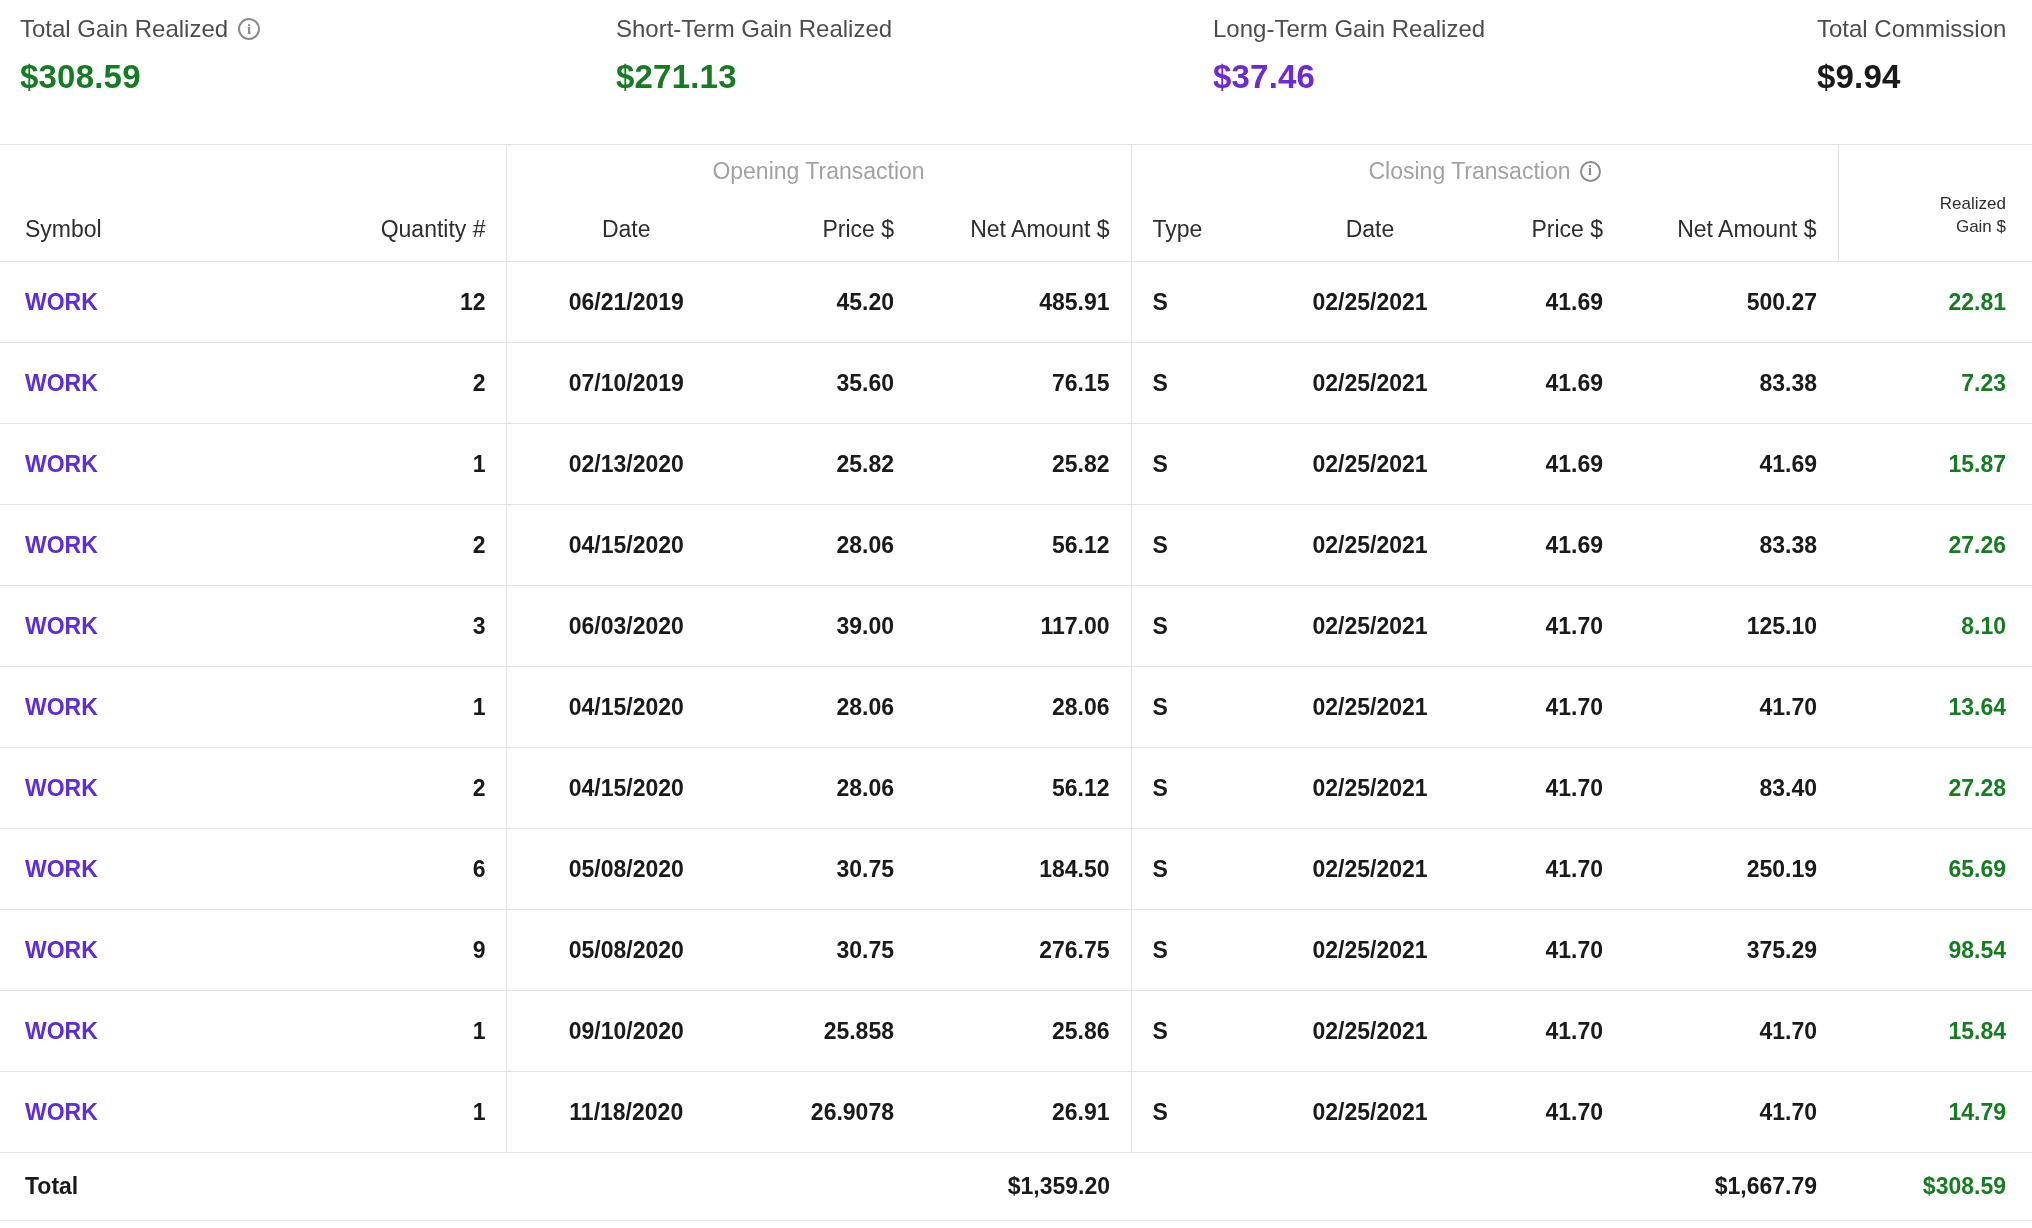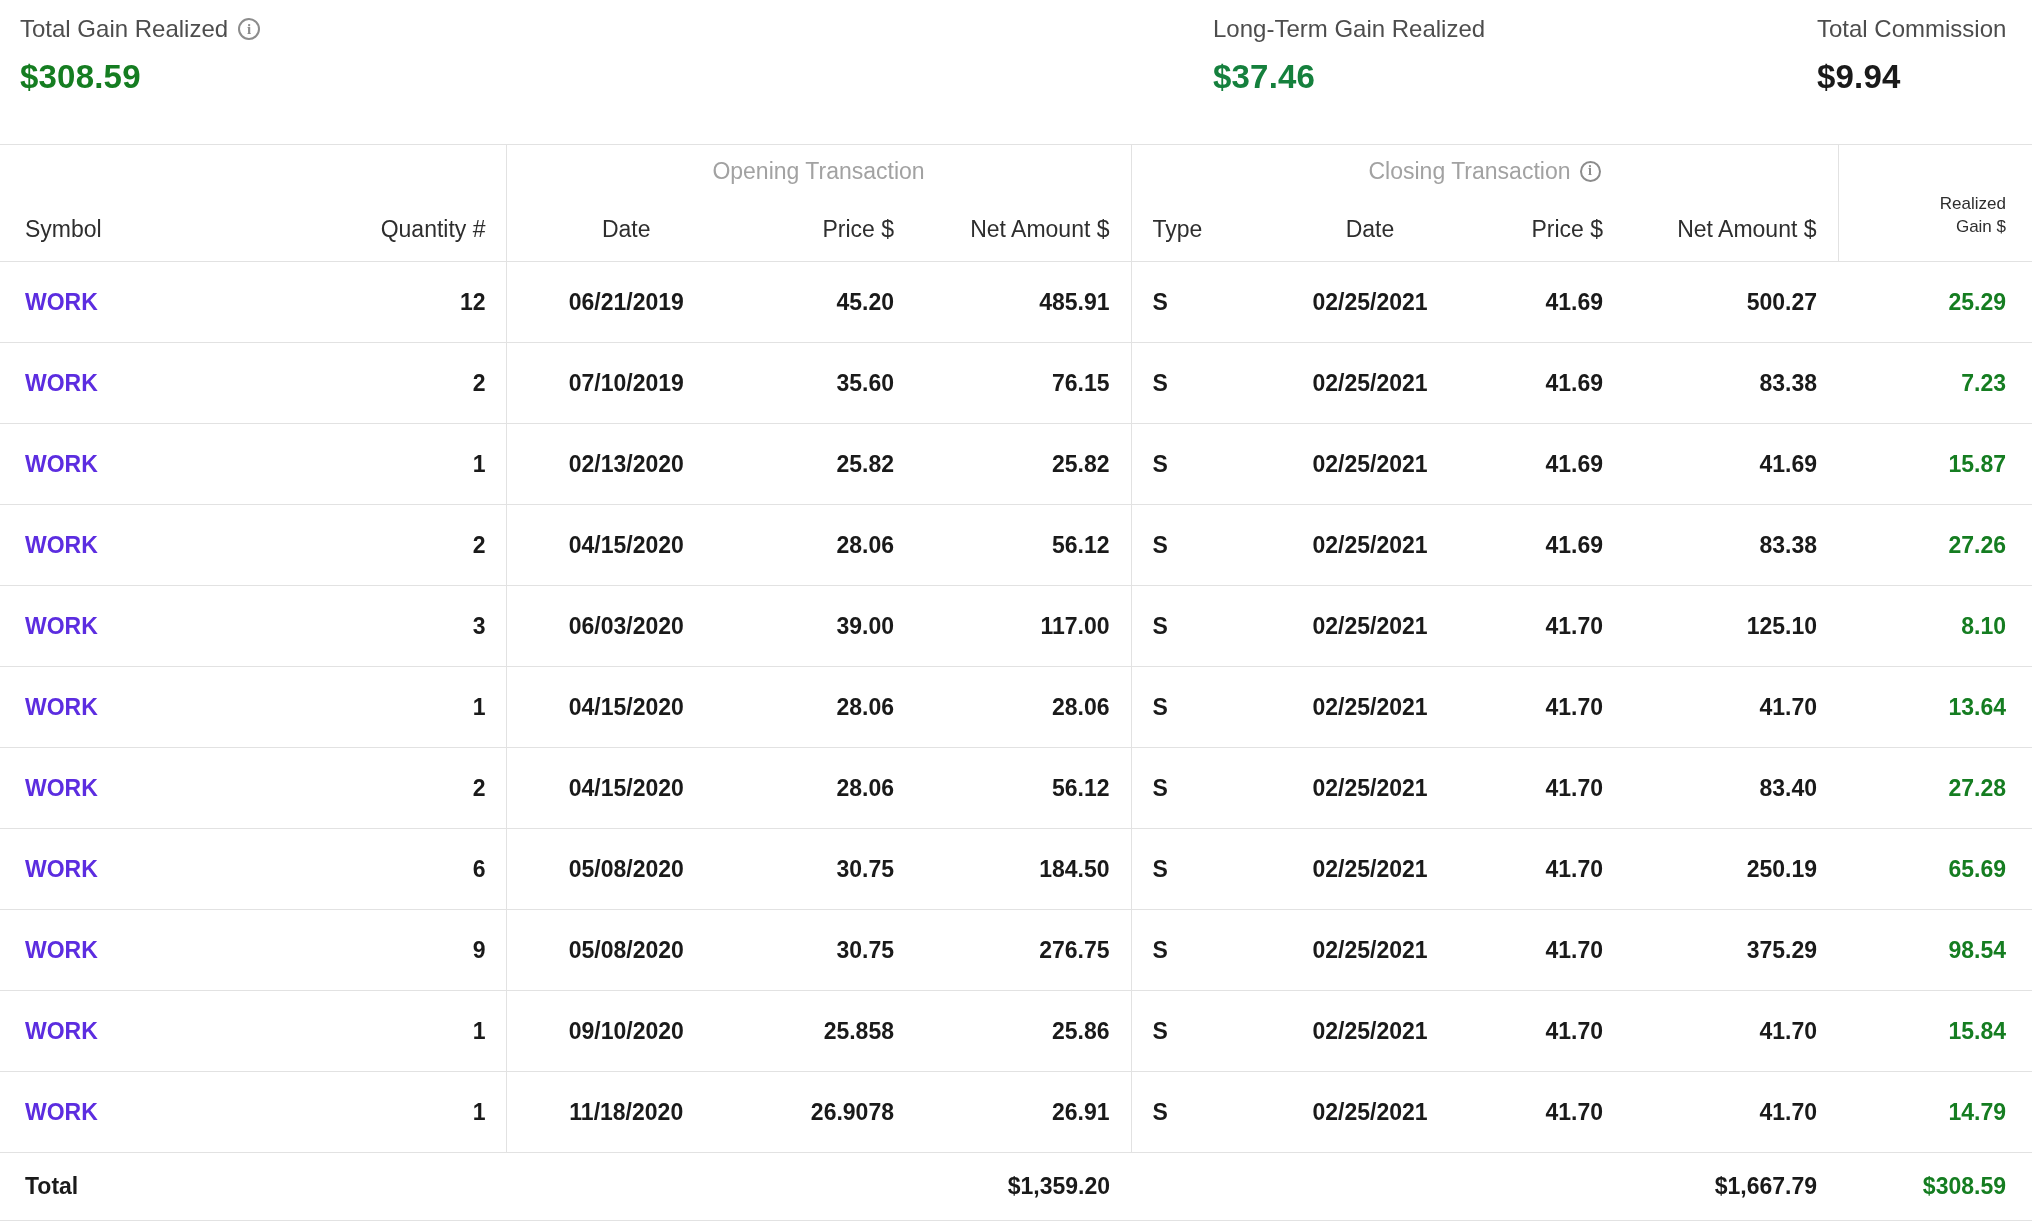--- a/index.html
+++ b/index.html
@@ -78,25 +78,31 @@
 <body>
 
 <div class="summary">
   <div class="card c0">
     <div class="card-label">
       <span>Total Gain Realized</span>
       <span class="info-icon">i</span>
     </div>
     <div class="card-value" style="color: rgb(21, 125, 33);">$308.59</div>
   </div>
+  <div class="card c1">
+    <div class="card-label">
+      <span>Short-Term Gain Realized</span>
+    </div>
+    <div class="card-value" style="color: rgb(21, 125, 33);">$271.13</div>
+  </div>
   <div class="card c2">
     <div class="card-label">
       <span>Long-Term Gain Realized</span>
     </div>
-    <div class="card-value" style="color: #15803d;">$37.46</div>
+    <div class="card-value" style="color: #6d28d9;">$37.46</div>
   </div>
   <div class="card c3">
     <div class="card-label">
       <span>Total Commission</span>
     </div>
     <div class="card-value" style="color: rgb(26, 26, 26);">$9.94</div>
   </div>
 </div>
 
 <table>
@@ -145,21 +151,21 @@
       <tr>
     <td class="al pl-sym"><a class="symbol-link">WORK</a></td>
     <td class="ar pr-qty">12</td>
     <td class="ac bl">06/21/2019</td>
     <td class="ar pr-num">45.20</td>
     <td class="ar pr-net">485.91</td>
     <td class="al bl pl-type">S</td>
     <td class="ac">02/25/2021</td>
     <td class="ar pr-num">41.69</td>
     <td class="ar pr-net">500.27</td>
-    <td class="ar pr-gain gain">25.29</td>
+    <td class="ar pr-gain gain">22.81</td>
   </tr>
       <tr>
     <td class="al pl-sym"><a class="symbol-link">WORK</a></td>
     <td class="ar pr-qty">2</td>
     <td class="ac bl">07/10/2019</td>
     <td class="ar pr-num">35.60</td>
     <td class="ar pr-net">76.15</td>
     <td class="al bl pl-type">S</td>
     <td class="ac">02/25/2021</td>
     <td class="ar pr-num">41.69</td>

